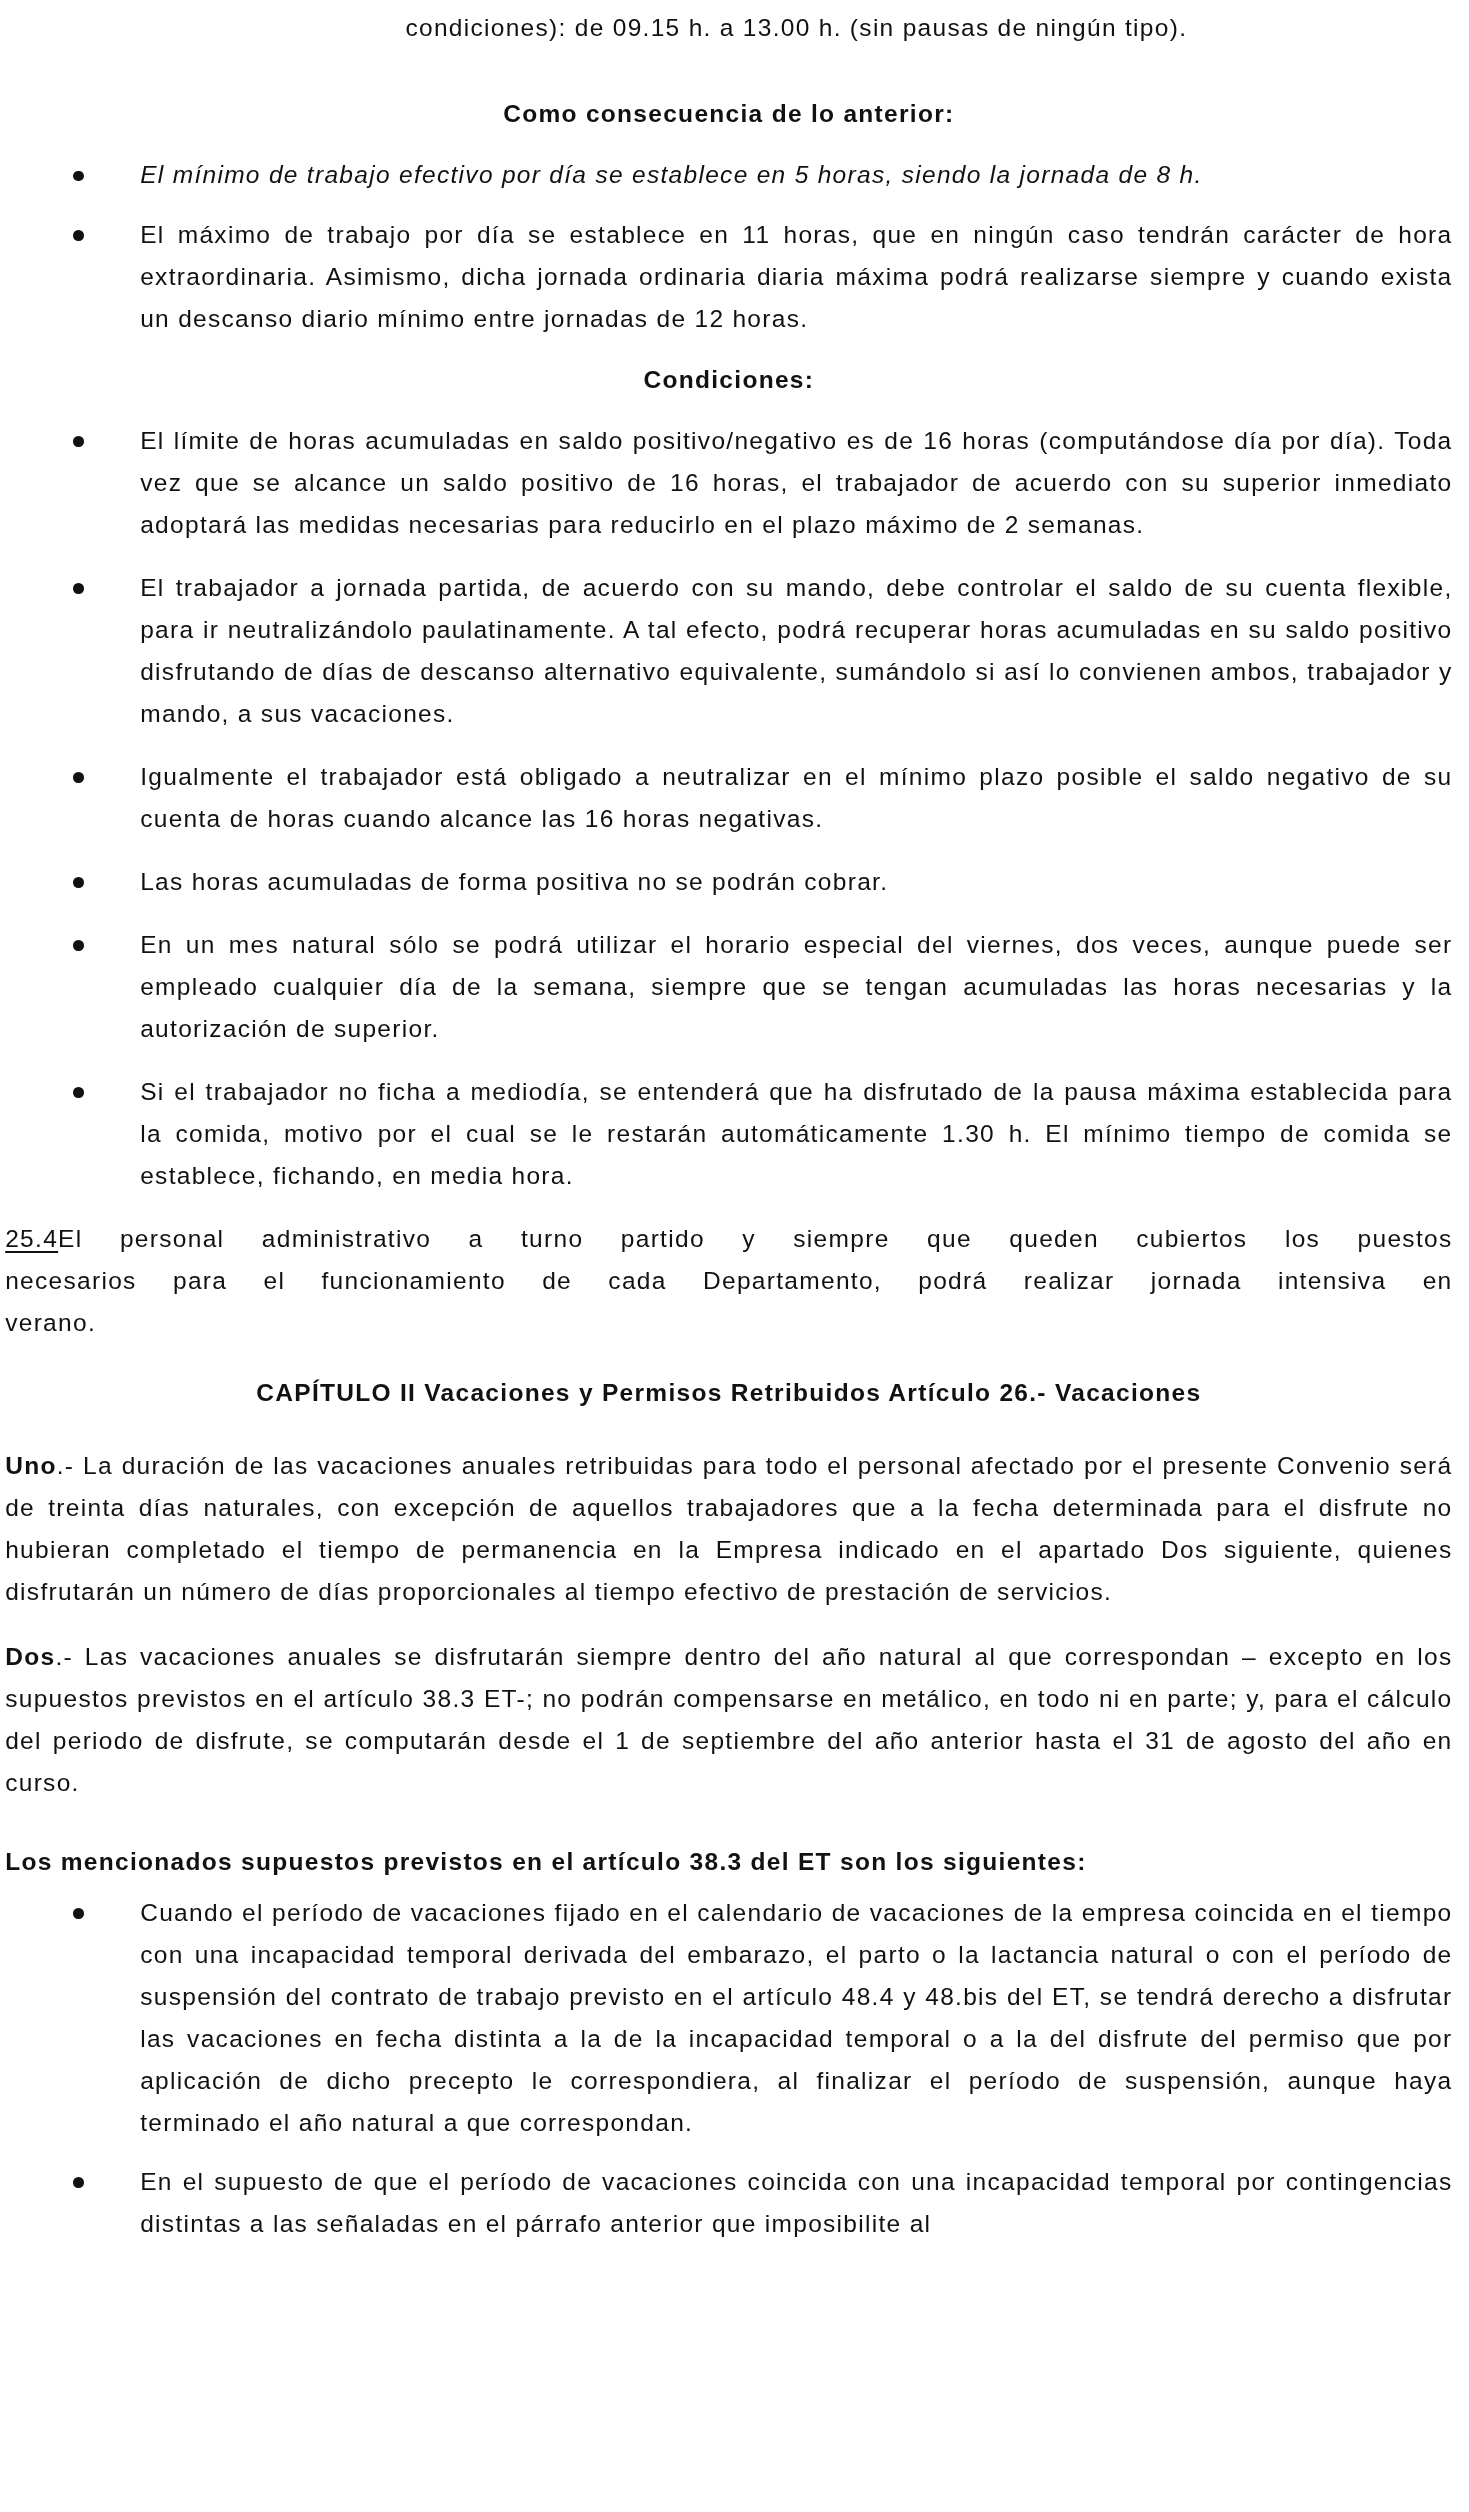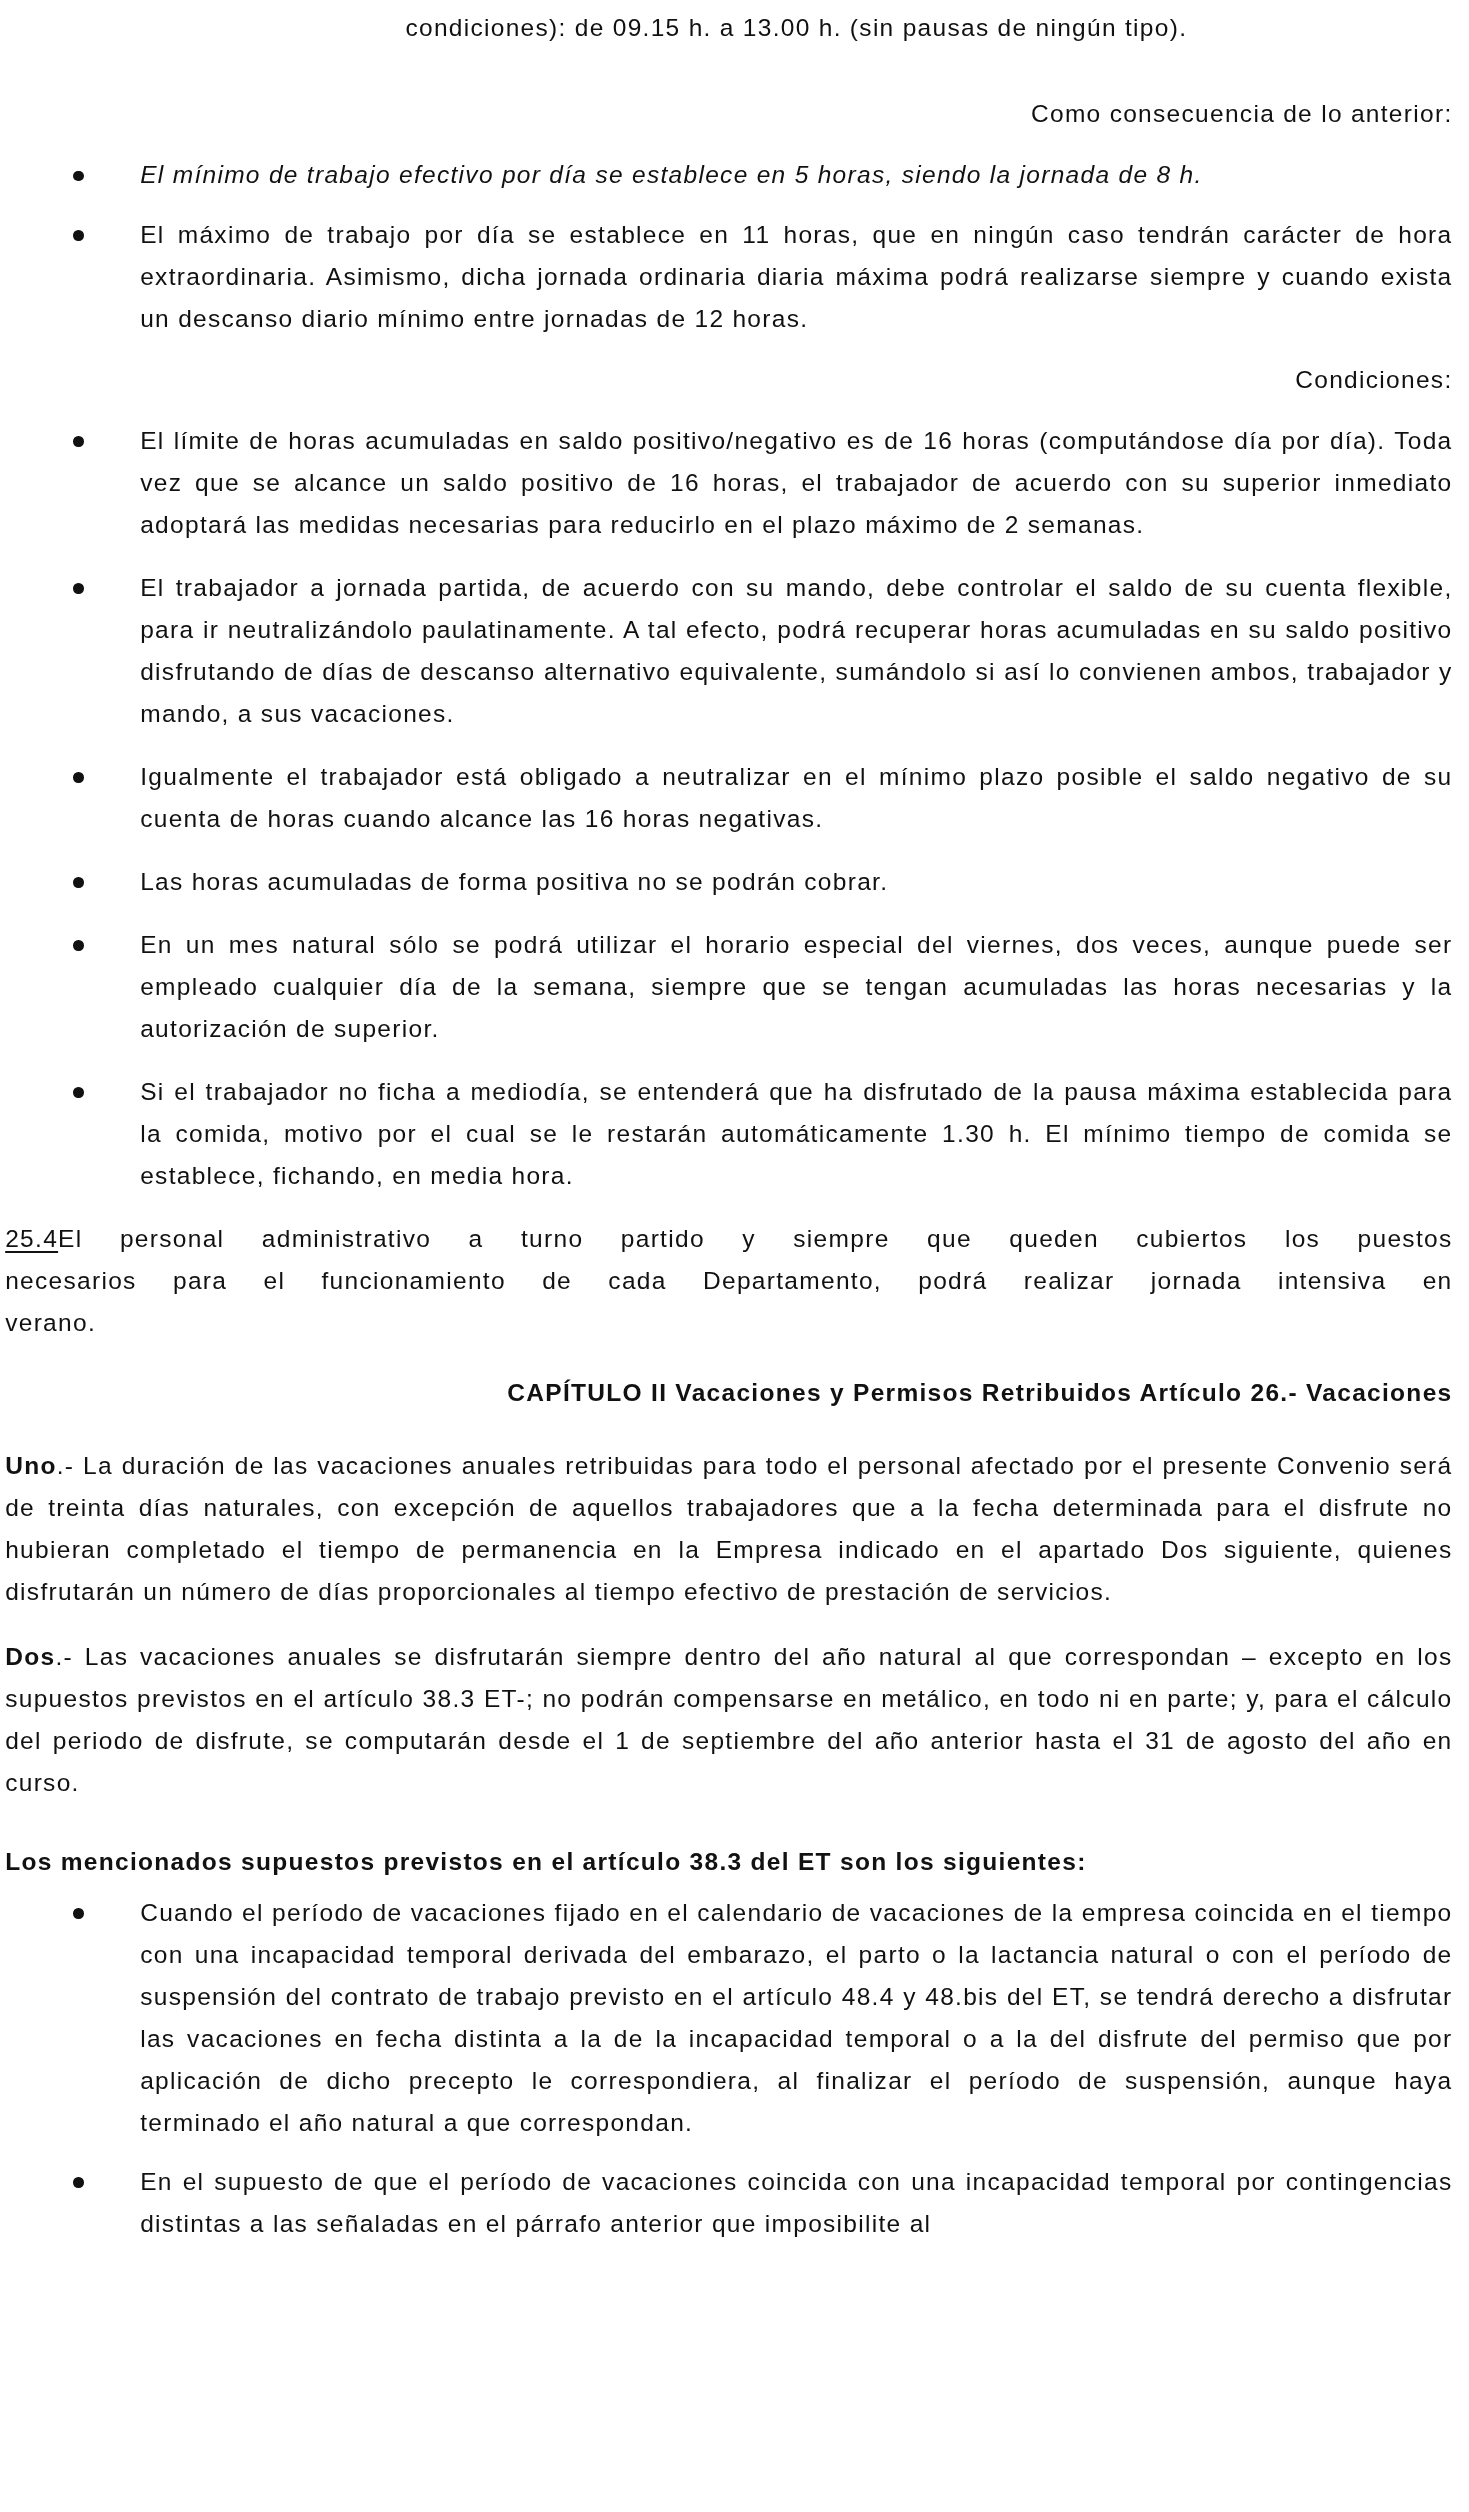--- a/index.html
+++ b/index.html
@@ -19,21 +19,21 @@
   .doc { width: 100%; }
   .para {
     text-align: justify;
     margin: 0 0 26px 0;
   }
   .cont-line {
     margin: 0 0 44px 135px;
     text-align: center;
   }
   .intro { margin-bottom: 26px; }
-  .label-line { margin-bottom: 19px; text-align: right; }
+  .label-line { margin-bottom: 19px; text-align: center; font-weight: bold; }
   .bullet {
     position: relative;
     margin: 0 0 21px 135px;
     text-align: justify;
   }
   .bullet .dot {
     position: absolute;
     left: -67px;
     top: 16.6px;
     width: 10.5px;
@@ -43,21 +43,21 @@
   }
   .p-rlt { margin-bottom: 26px; }
   .p-254 { word-spacing: 21px; margin-bottom: 28px; }
   .p-254 .num {
     text-decoration: underline;
     text-underline-offset: 4.4px;
     word-spacing: normal;
   }
   .heading {
     font-weight: bold;
-    text-align: right;
+    text-align: center;
     margin: 0 0 31.5px 0;
   }
   .p-uno { margin-bottom: 23px; margin-top: 12px; }
   .p-dos { margin-bottom: 37px; }
   .p-supuestos { margin-bottom: 8.7px; text-align: left; font-weight: bold; }
   .lead { font-weight: bold; }
   .b-last { margin-bottom: 0; }
   .bullet-group-1 .bullet:nth-child(1) { margin-bottom: 17.5px; font-style: italic; }
   .bullet-group-1 .bullet:nth-child(2) { margin-bottom: 19px; }
 </style>

